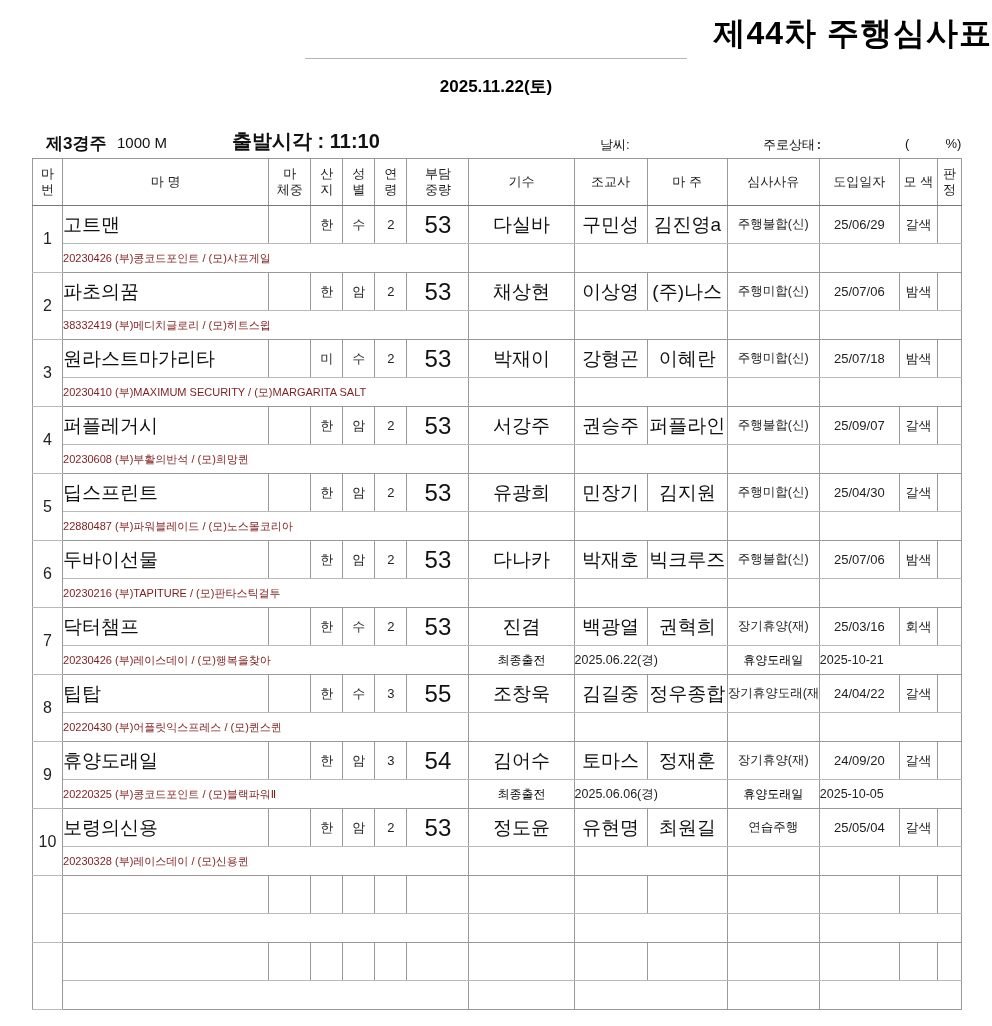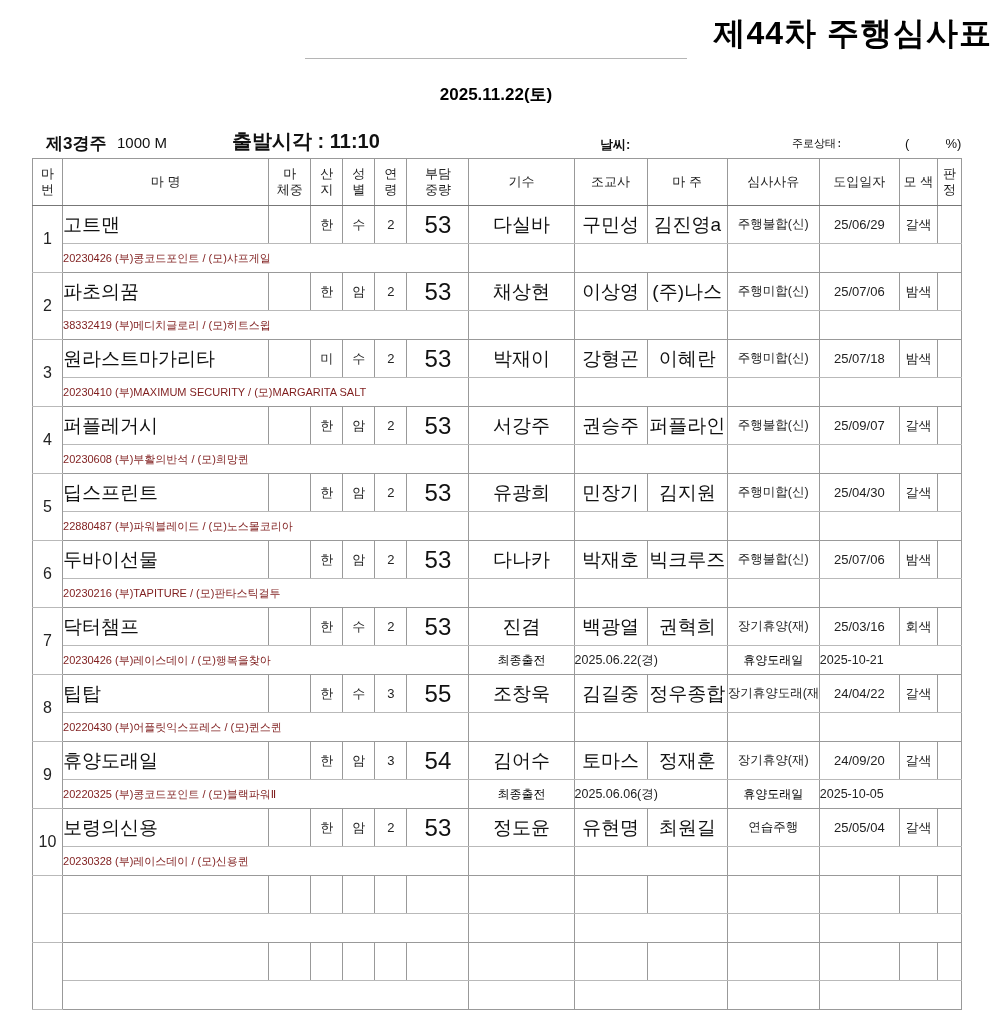--- a/index.html
+++ b/index.html
@@ -6,28 +6,28 @@
   body{
     width:992px;height:1026px;position:relative;
     font-family:"Liberation Sans","DejaVu Sans",sans-serif;
     color:#111;-webkit-font-smoothing:antialiased;
   }
   .doc-title{
     text-align:right;font-size:32px;font-weight:bold;letter-spacing:1px;
     padding-top:14px;line-height:1.2;color:#000;
   }
   .title-rule{width:382px;margin:6px auto 0 auto;border-top:1px solid #b5b5b5;height:0;}
-  .doc-date{text-align:center;font-size:17px;font-weight:bold;margin-top:24px;color:#000;}
+  .doc-date{text-align:center;font-size:17px;font-weight:bold;margin-top:16px;color:#000;}
 
   .race-bar{position:absolute;left:0;top:128px;width:992px;height:30px;}
   .race-no{position:absolute;left:46px;top:4px;font-size:17px;font-weight:bold;}
   .race-dist{position:absolute;left:117px;top:6px;font-size:15px;}
   .race-start{position:absolute;left:232px;top:0px;font-size:20px;font-weight:bold;}
-  .race-weather{position:absolute;left:600px;top:8px;font-size:13px;font-weight:bold;}
-  .race-track{position:absolute;left:792px;top:8px;font-size:11px;font-family:Liberation Mono, monospace;}
+  .race-weather{position:absolute;left:600px;top:8px;font-size:13px;}
+  .race-track{position:absolute;left:763px;top:8px;font-size:13px;font-family:Liberation Mono, monospace;}
   .race-pct{position:absolute;left:905px;top:8px;font-size:13px;white-space:pre;}
 
   table.sheet{
     position:absolute;left:32px;top:158px;
     border-collapse:collapse;table-layout:fixed;width:930px;
     background:#fff;
   }
   table.sheet td,table.sheet th{
     border:1px solid #999;padding:0;overflow:hidden;
     font-weight:normal;vertical-align:middle;

